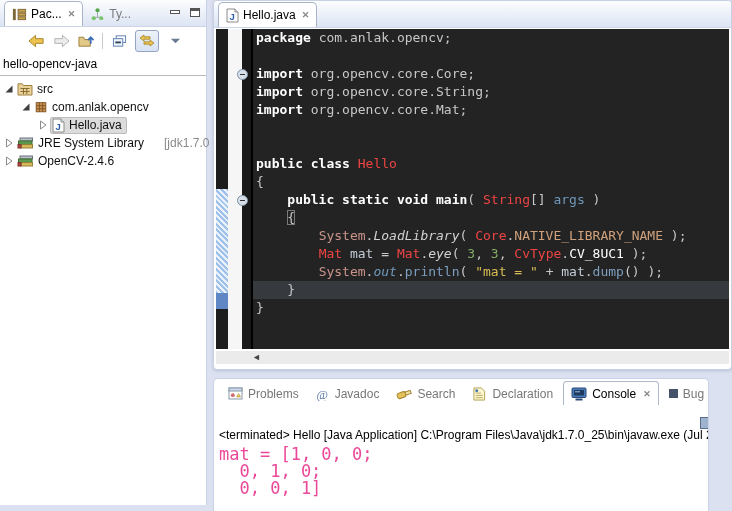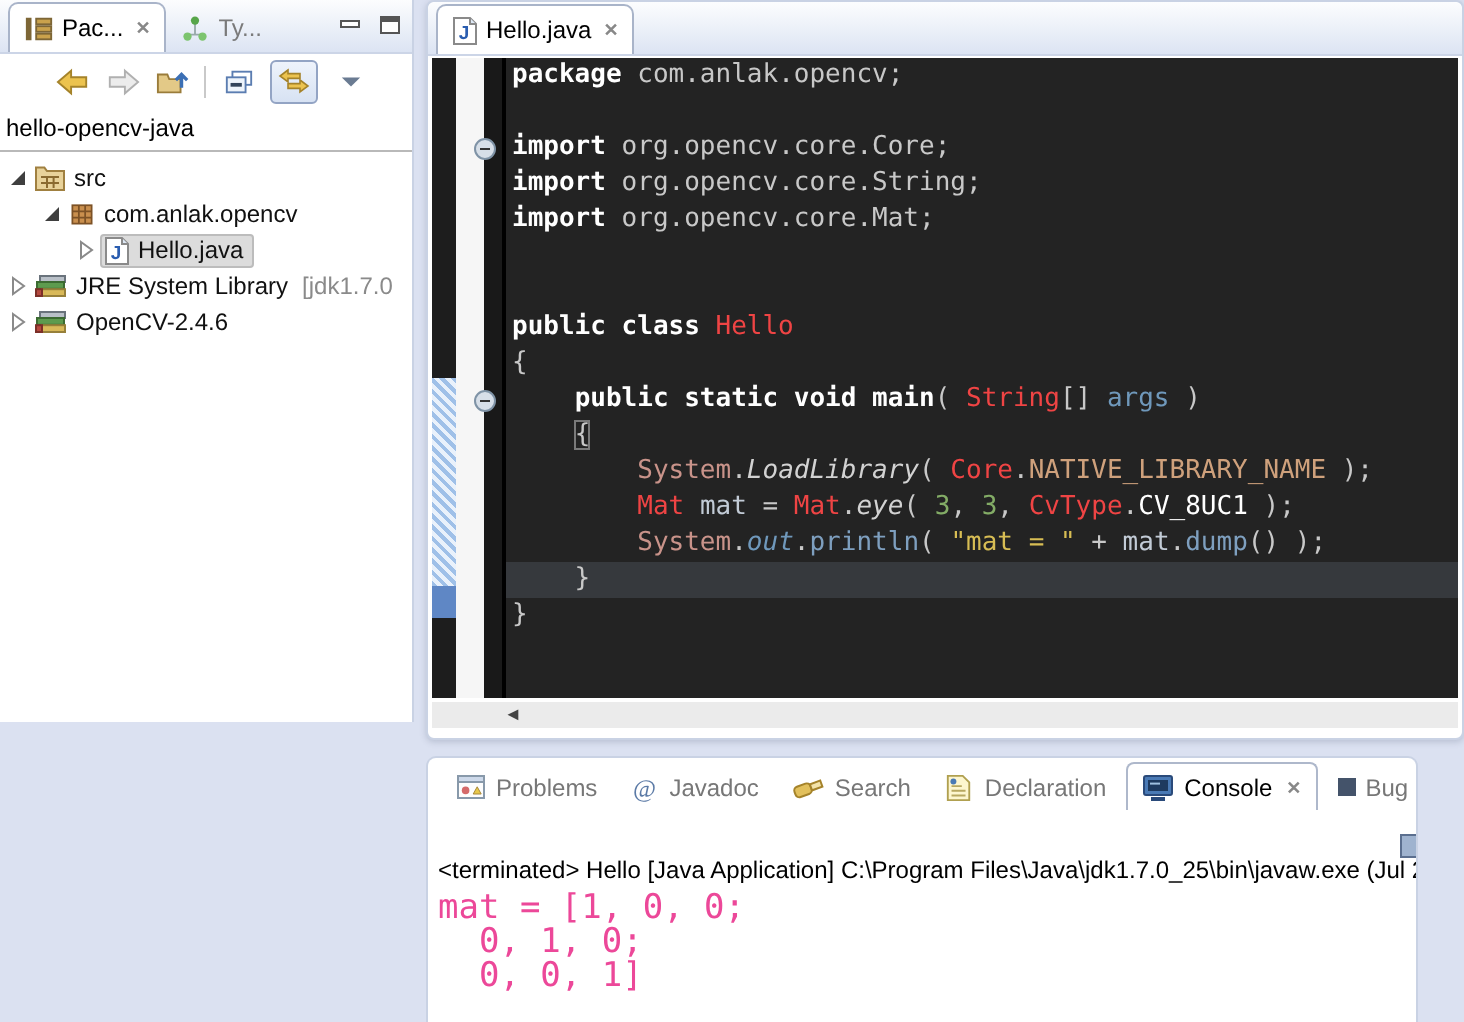--- a/index.html
+++ b/index.html
@@ -10,34 +10,34 @@
   .tabbar{height:27px;background:linear-gradient(#fcfdfe,#dce4f3);
           border-bottom:1px solid #ccd5e7;display:flex;align-items:flex-end;
           padding-left:4px;box-sizing:border-box;}
   .tab{display:flex;align-items:center;gap:4px;height:24px;padding:0 7px;
        font-size:12px;color:#7a7a7a;white-space:nowrap;}
   .tab.active{background:#fff;border:1px solid #a9b4c9;border-bottom:none;
        border-radius:5px 5px 0 0;color:#000;}
   .tab-close{font-size:9px;color:#888;font-weight:bold;margin-left:2px;}
   .icn{display:inline-flex;align-items:center;justify-content:center;flex:none;}
   
-  #left-panel{left:0;top:0;width:206px;height:361px;border-right:1px solid #c9d2e4;}
+  #left-panel{left:0;top:0;width:206px;height:505px;border-right:1px solid #c9d2e4;}
   .winbtns{position:absolute;right:5px;top:7px;display:flex;gap:8px;}
   .toolbar{height:27px;display:flex;align-items:center;gap:7px;padding-left:27px;}
   .tbtn{height:20px;min-width:18px;display:flex;align-items:center;justify-content:center;}
   .tbtn.pressed{border:1px solid #93a4c4;border-radius:3px;
        background:linear-gradient(#eef3fb,#d7e2f3);padding:0 2px;}
   .tsep{width:1px;height:16px;background:#c9c9c9;}
   #project-label{font-size:12px;color:#000;padding:3px 0 4px 3px;border-bottom:1px solid #b9b9b9;}
   #tree{padding-top:4px;font-size:12px;color:#111;}
   .tree-row{height:18px;display:flex;align-items:center;white-space:nowrap;}
   .tree-sel{display:flex;align-items:center;gap:4px;background:#dcdcdc;
        border:1px solid #bcbcbc;border-radius:2px;padding:0 4px 0 1px;}
   .tree-plain{display:flex;gap:4px;padding-left:1px;}
-  .tree-suffix{color:#8a8a8a;margin-left:3px;}
+  .tree-suffix{color:#8a8a8a;margin-left:16px;}
   
   #editor-panel{left:213px;top:0;width:519px;height:370px;border:1px solid #c9d2e4;
        border-radius:4px;box-sizing:border-box;box-shadow:0 1px 3px rgba(80,90,120,.25);}
   #editor-tabbar{border-radius:4px 4px 0 0;}
   #editor-content{position:absolute;left:2px;right:2px;top:28px;height:320px;
        background:#232323;overflow:hidden;}
   #ann-ruler{position:absolute;left:0;top:0;width:12px;height:100%;background:#1d1d1d;}
   #range-hatch{position:absolute;left:0;top:160px;width:12px;height:104px;
        background:repeating-linear-gradient(45deg,#9fc0e8 0 2px,#e9f1fb 2px 4px);}
   #range-solid{position:absolute;left:0;top:264px;width:12px;height:16px;background:#5f87c5;}

